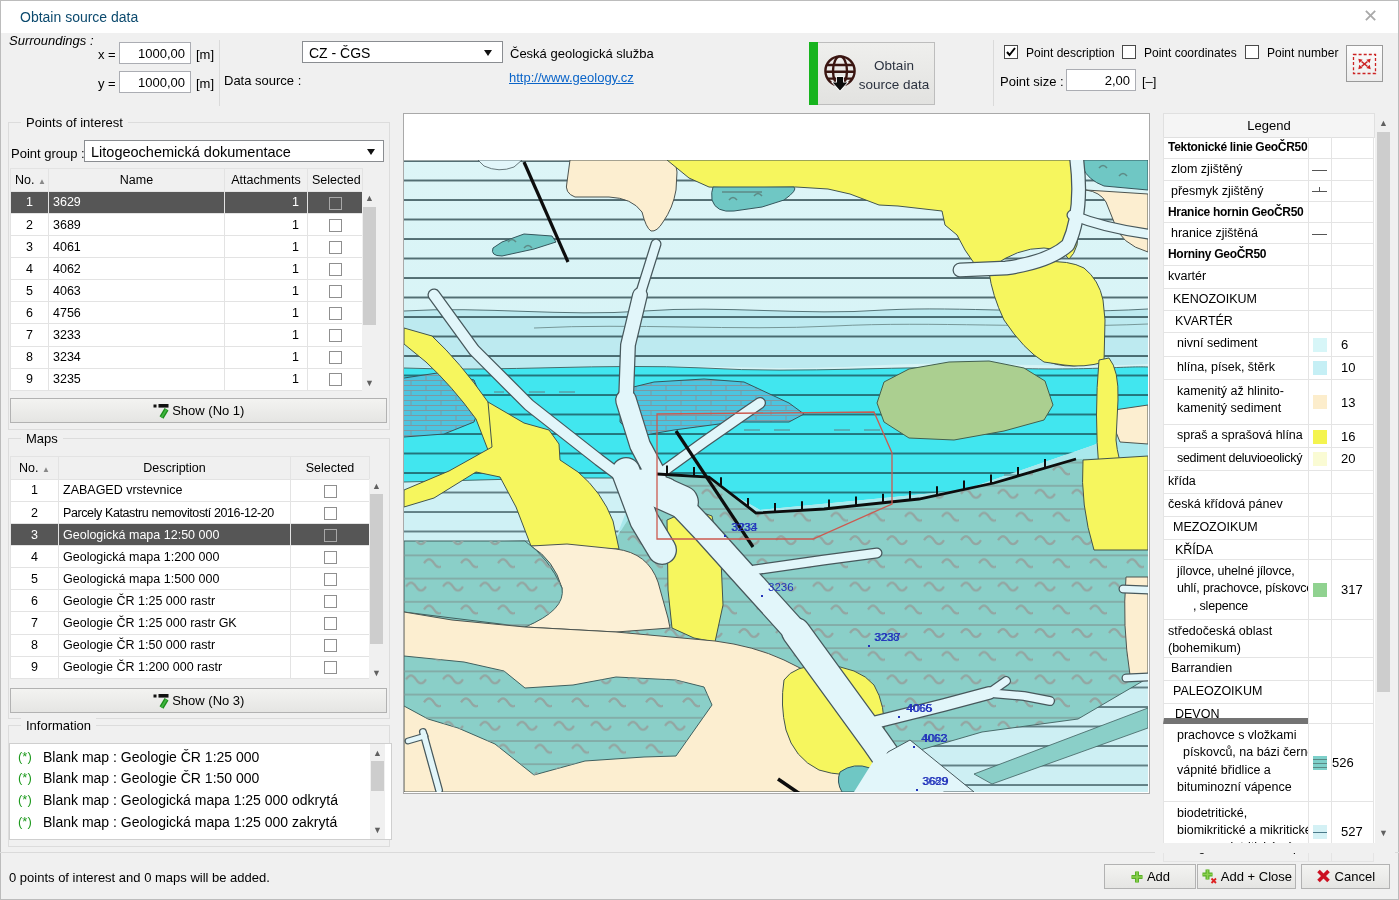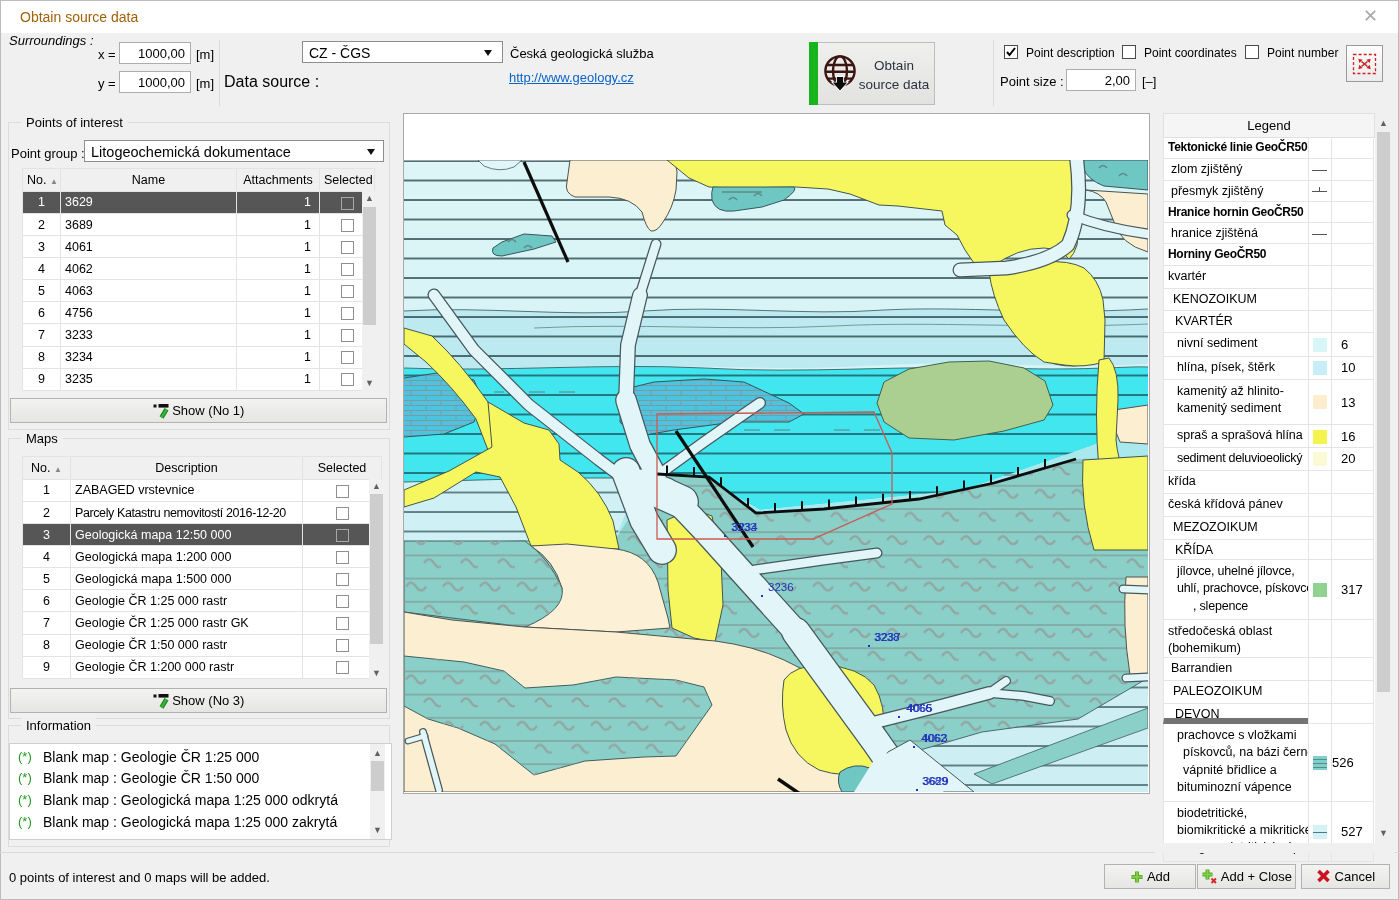--- a/index.html
+++ b/index.html
@@ -3,46 +3,46 @@
 *{margin:0;padding:0;box-sizing:border-box;}
 html,body{width:1399px;height:900px;overflow:hidden;}
 body{font-family:"Liberation Sans",sans-serif;font-size:13px;background:#f0f0f0;position:relative;color:#000;}
 .abs{position:absolute;}
 .inp{position:absolute;background:#fff;border:1px solid #abadb3;text-align:right;padding:3px 5px 0 0;font-size:13px;height:22px;}
 .cmb{position:absolute;background:#fff;border:1px solid #8a8d91;height:22px;font-size:13px;padding:3px 0 0 6px;}
 .arr{position:absolute;width:0;height:0;border-left:4.5px solid transparent;border-right:4.5px solid transparent;border-top:6px solid #111;}
 .gbx{position:absolute;border:1px solid #dcdcdc;}
 .glb{position:absolute;background:#f0f0f0;padding:0 5px;top:-8px;font-size:13px;}
 .btn{position:absolute;background:linear-gradient(#f3f3f1,#e5e5e3);border:1px solid #b2b2b2;text-align:center;font-size:13px;}
-table{border-collapse:collapse;table-layout:fixed;font-size:12.5px;margin-left:12px;}
+table{border-collapse:collapse;table-layout:fixed;font-size:12.5px;}
 td{border:1px solid #e3e3e3;overflow:hidden;white-space:nowrap;padding:0 4px;height:22.1px;font-weight:normal;}
 thead td{background:#f0f0f0;text-align:center;}
 tbody td{background:#fff;}
 tr.sel td{background:#565656;color:#fff;}
 .cb{display:inline-block;width:13px;height:13px;border:1px solid #8f8f8f;background:#fff;vertical-align:middle;}
 tr.sel .cb{background:#565656;border-color:#a8a8a8;}
 .sb{position:absolute;width:15px;background:#f0f0f0;}
 .sbt{position:absolute;left:1px;width:13px;background:#cdcdcd;}
 .sba{position:absolute;left:0;width:15px;height:15px;color:#606060;font-size:9px;line-height:15px;text-align:center;}
 </style></head><body>
 
 <div class="abs" style="left:0;top:0;width:1399px;height:33px;background:#fff;"></div>
-<div class="abs" style="left:20px;top:9px;color:#a16207;font-size:14px;">Obtain source data</div>
+<div class="abs" style="left:20px;top:9px;color:#0c4a6e;font-size:14px;">Obtain source data</div>
 <div class="abs" style="left:1363px;top:5px;color:#a9a9a9;font-size:18px;">✕</div>
 <div class="abs" style="left:0;top:0;width:1399px;height:900px;border:1px solid #bcbcbc;pointer-events:none;"></div>
 
 <div class="abs" style="left:9px;top:33px;font-style:italic;">Surroundings :</div>
 <div class="abs" style="left:98px;top:47px;">x =</div>
 <div class="inp" style="left:119px;top:42px;width:72px;">1000,00</div>
 <div class="abs" style="left:196px;top:47px;">[m]</div>
 <div class="abs" style="left:98px;top:76px;">y =</div>
 <div class="inp" style="left:119px;top:71px;width:72px;">1000,00</div>
 <div class="abs" style="left:196px;top:76px;">[m]</div>
 <div class="abs" style="left:219px;top:40px;width:1px;height:66px;background:#dadada;"></div>
-<div class="abs" style="left:224px;top:47px;font-size:16px;margin-top:26px;">Data source :</div>
+<div class="abs" style="left:224px;top:47px;font-size:13px;margin-top:26px;">Data source :</div>
 <div class="cmb" style="left:302px;top:41px;width:201px;font-size:14px;">CZ - ČGS</div>
 <div class="arr" style="left:484px;top:50px;"></div>
 <div class="abs" style="left:510px;top:46px;">Česká geologická služba</div>
 <div class="abs" style="left:509px;top:70px;color:#0a64c8;text-decoration:underline;">http://www.geology.cz</div>
 
 <div class="abs" style="left:809px;top:42px;width:9px;height:63px;background:#17b41e;"></div>
 <div class="abs" style="left:818px;top:42px;width:117px;height:63px;background:linear-gradient(#efefed,#e2e2e0);border:1px solid #bdbdbd;border-left:none;"></div>
 <div class="abs" style="left:856px;top:57px;width:76px;text-align:center;line-height:18.5px;font-size:13.5px;color:#2c3340;">Obtain<br>source data</div>
 <svg class="abs" style="left:823px;top:55px;" width="36" height="38" viewBox="0 0 36 38">
  <g stroke="#3a1511" fill="none" stroke-width="2.4">
@@ -399,21 +399,21 @@
 <div class="abs" style="left:1308px;top:681.0px;width:23px;height:22.5px;border-bottom:1px solid #e4e4e4;border-left:1px solid #e4e4e4;"></div>
 <div class="abs" style="left:1331px;top:681.0px;width:43px;height:22.5px;border-bottom:1px solid #e4e4e4;border-left:1px solid #e4e4e4;border-right:1px solid #e4e4e4;padding:0 0 0 9px;line-height:22.5px;"></div>
 <div class="abs" style="left:1163px;top:703.5px;width:145px;height:20.5px;border-bottom:6px solid #737373;border-left:1px solid #e4e4e4;padding:2px 1px 0 11px;line-height:17.4px;overflow:hidden;font-size:12.5px;">
     <div style="white-space:nowrap;">DEVON</div>
   </div>
 <div class="abs" style="left:1308px;top:703.5px;width:23px;height:20.5px;border-bottom:1px solid #e4e4e4;border-left:1px solid #e4e4e4;"></div>
 <div class="abs" style="left:1331px;top:703.5px;width:43px;height:20.5px;border-bottom:1px solid #e4e4e4;border-left:1px solid #e4e4e4;border-right:1px solid #e4e4e4;padding:0 0 0 9px;line-height:20.5px;"></div>
 <div class="abs" style="left:1163px;top:724.0px;width:145px;height:77.5px;border-bottom:1px solid #e4e4e4;border-left:1px solid #e4e4e4;padding:3px 1px 0 13px;line-height:17.4px;overflow:hidden;font-size:12.5px;">
     <div style="white-space:nowrap;">prachovce s vložkami</div>
     <div style="white-space:nowrap;margin-left:6px;">pískovců, na bázi černé</div>
-    <div style="white-space:nowrap;margin-left:6px;">vápnité břidlice a</div>
+    <div style="white-space:nowrap;">vápnité břidlice a</div>
     <div style="white-space:nowrap;">bituminozní vápence</div>
   </div>
 <div class="abs" style="left:1308px;top:724.0px;width:23px;height:77.5px;border-bottom:1px solid #e4e4e4;border-left:1px solid #e4e4e4;"></div>
 <div class="abs" style="left:1331px;top:724.0px;width:43px;height:77.5px;border-bottom:1px solid #e4e4e4;border-left:1px solid #e4e4e4;border-right:1px solid #e4e4e4;padding:0 0 0 0;line-height:77.5px;">526</div>
 <div class="abs" style="left:1313px;top:755.8px;width:14px;height:14px;background:repeating-linear-gradient(#7ed0ca 0,#7ed0ca 3px,#5a8a86 3px,#5a8a86 4px);"></div>
 <div class="abs" style="left:1163px;top:801.5px;width:145px;height:60.0px;border-bottom:1px solid #e4e4e4;border-left:1px solid #e4e4e4;padding:3px 1px 0 13px;line-height:17.4px;overflow:hidden;font-size:12.5px;">
     <div style="white-space:nowrap;">biodetritické,</div>
     <div style="white-space:nowrap;">biomikritické a mikritické</div>
     <div style="white-space:nowrap;">a organodetritické vápence</div>
   </div>

